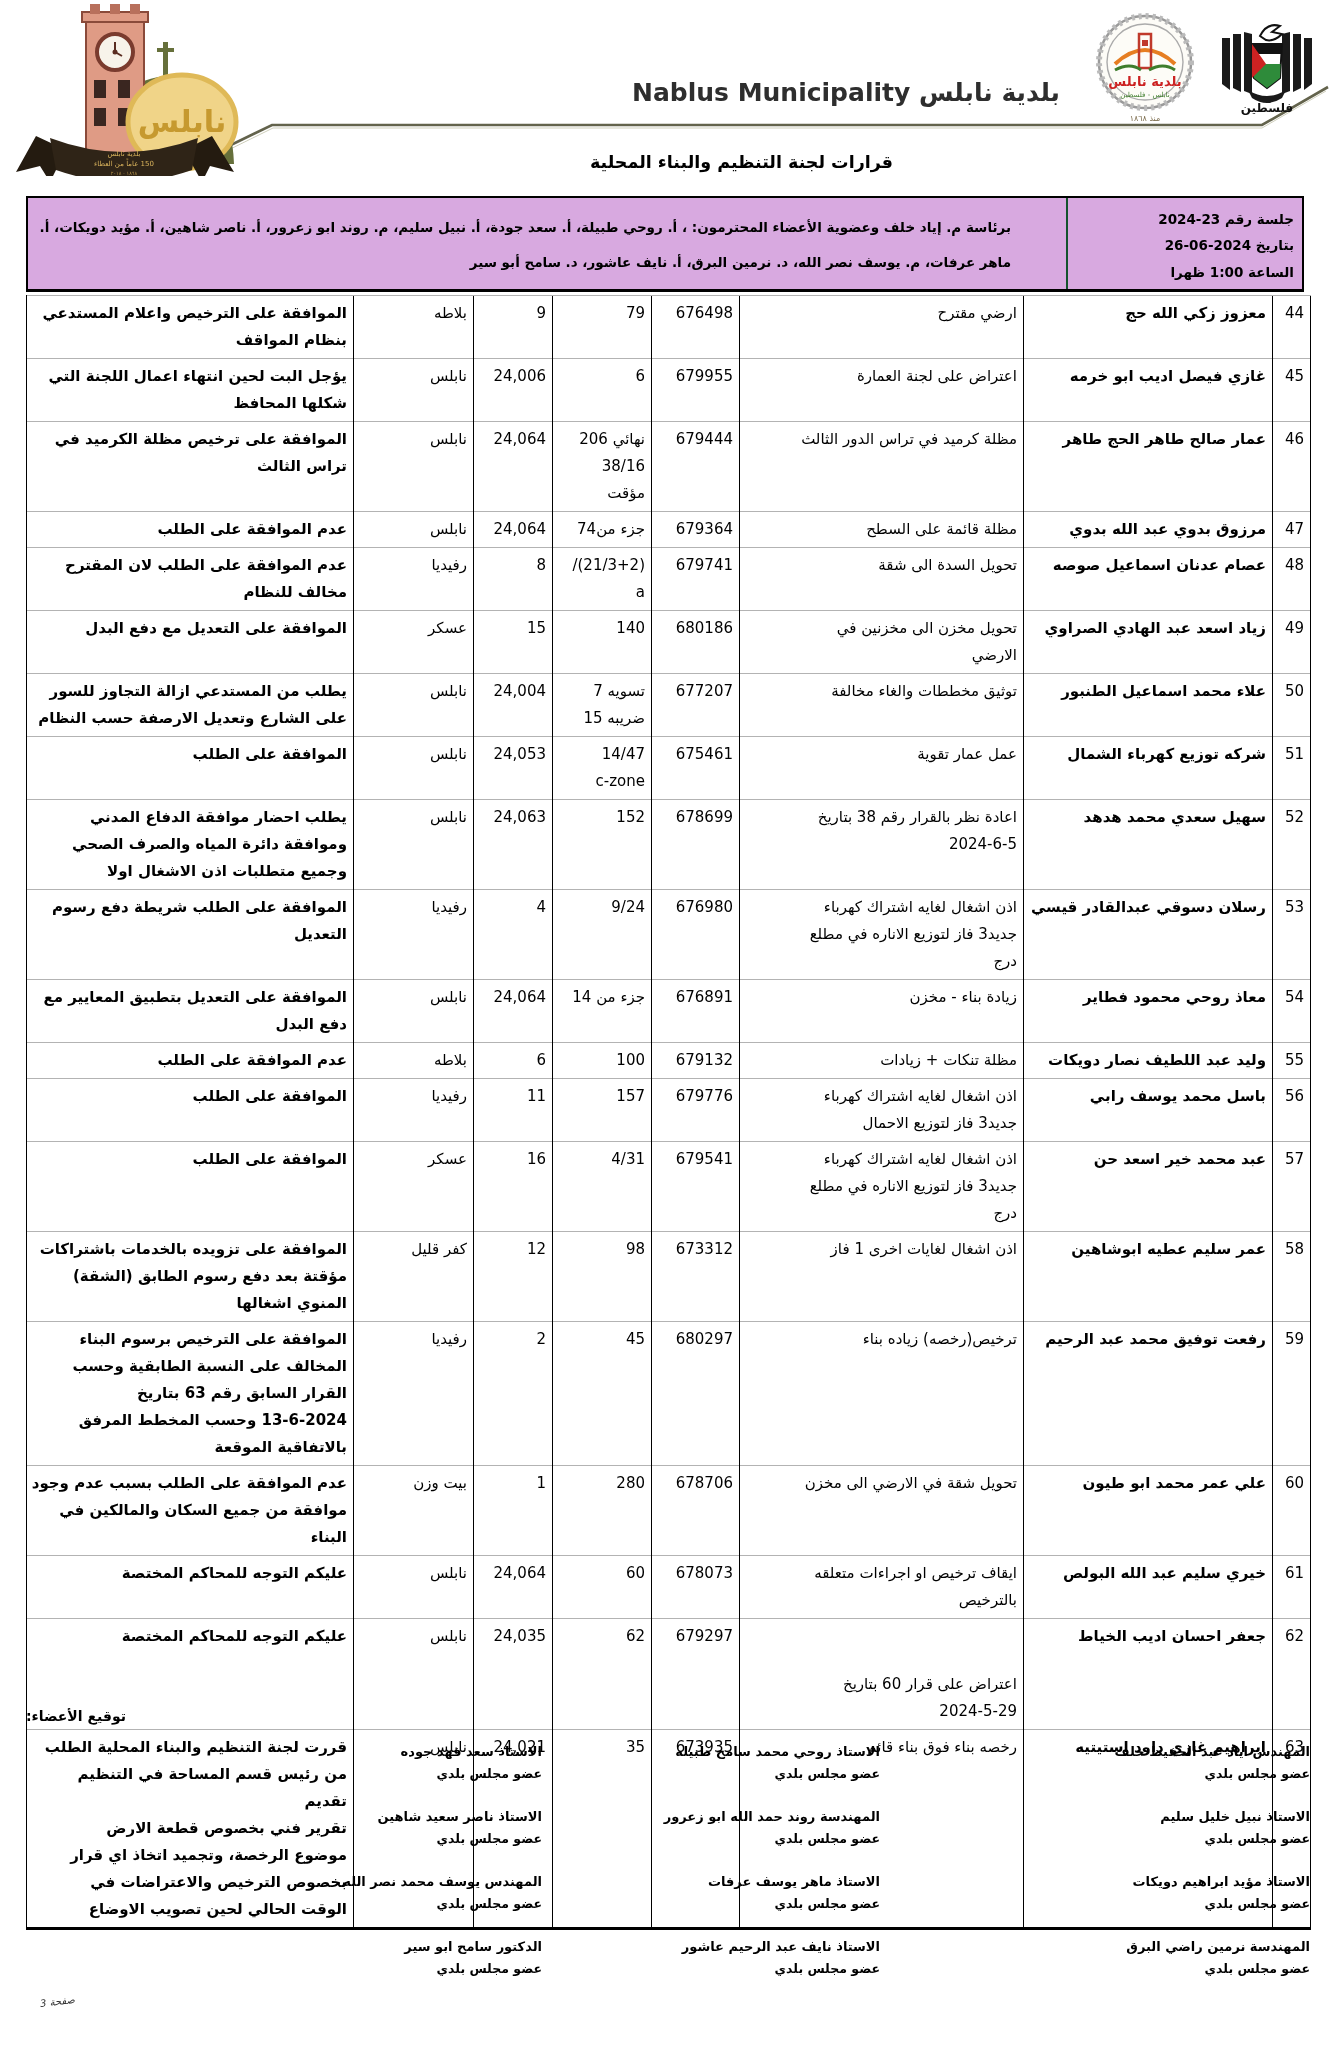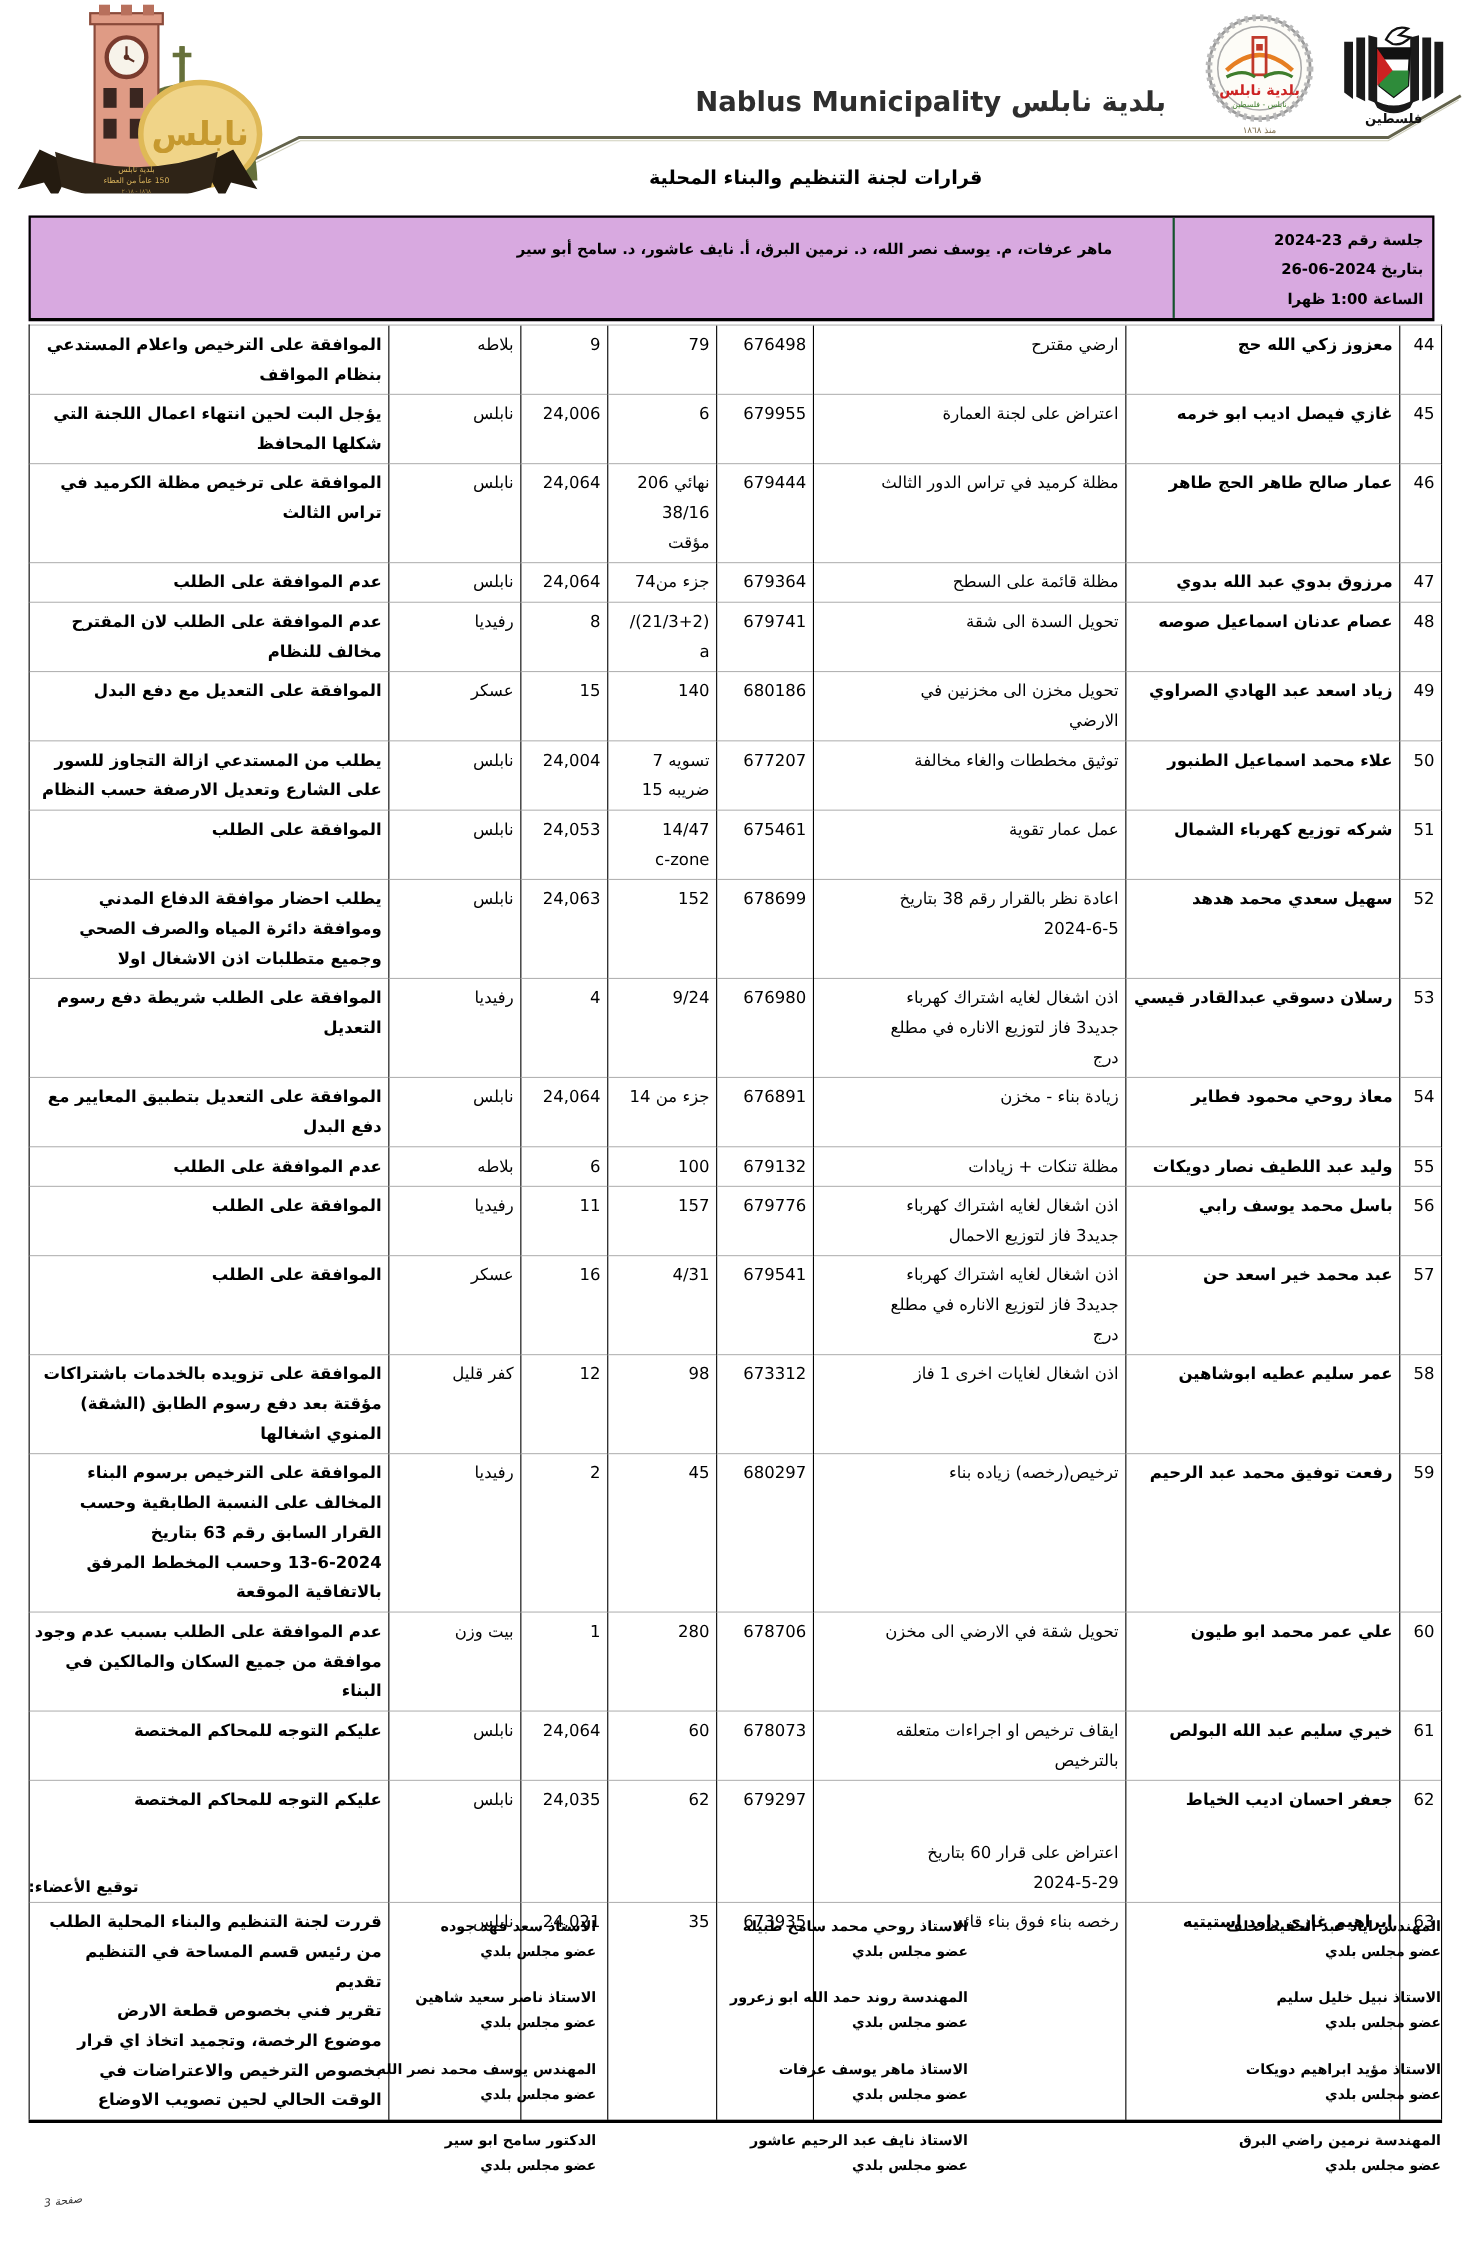--- a/index.html
+++ b/index.html
@@ -169,20 +169,21 @@
 
 <div class="doc-title">قرارات لجنة التنظيم والبناء المحلية</div>
 
 <div class="session" id="session-box" style="background: rgb(216, 169, 224);">
   <div class="right-cell">
     <div>جلسة رقم 23-2024</div>
     <div>بتاريخ 2024-06-26</div>
     <div>الساعة 1:00 ظهرا</div>
   </div>
   <div class="left-cell">
+    <div>برئاسة  م. إياد خلف وعضوية الأعضاء المحترمون: ، أ. روحي طبيلة، أ. سعد جودة، أ. نبيل سليم، م. روند ابو زعرور، أ. ناصر شاهين، أ. مؤيد دويكات، أ.</div>
     <div>ماهر عرفات، م. يوسف نصر الله، د. نرمين البرق، أ. نايف عاشور، د. سامح أبو سير</div>
   </div>
 </div>
 
 <table class="decisions">
   <tbody id="rows-body">
   <tr>
     <td class="c-num">44</td>
     <td class="c-name">معزوز زكي الله حج</td>
     <td class="c-subject">ارضي مقترح</td>

